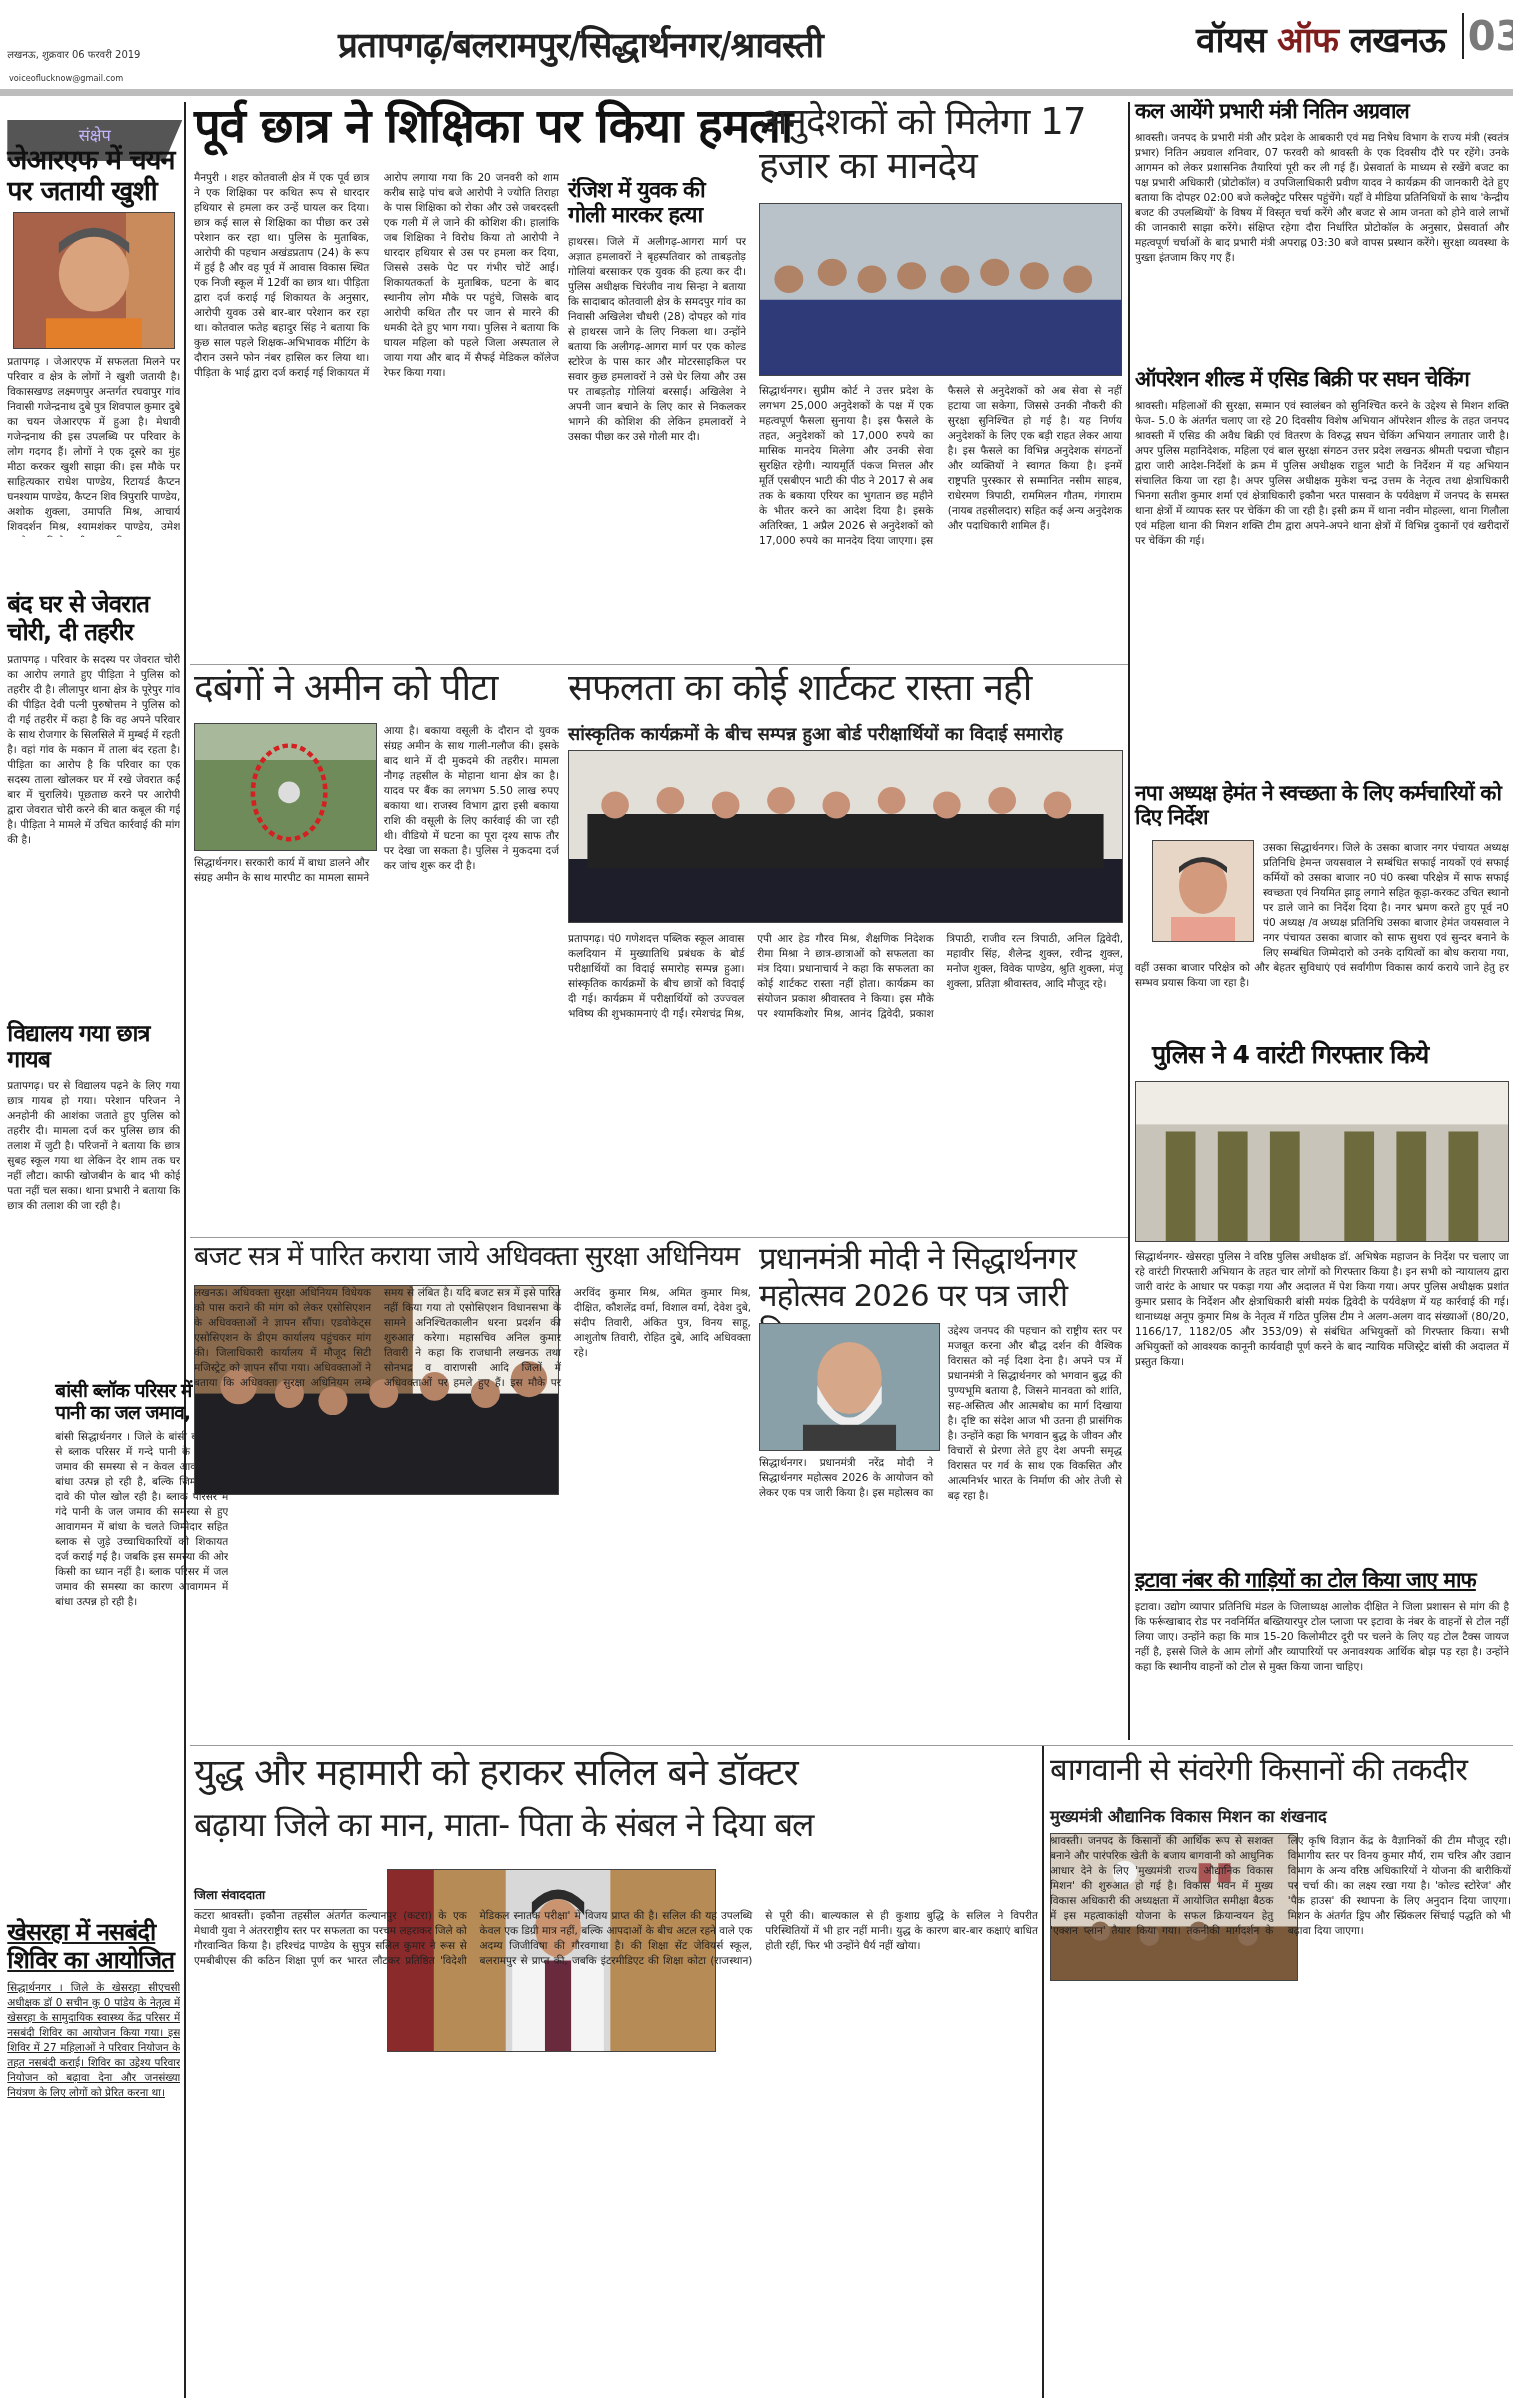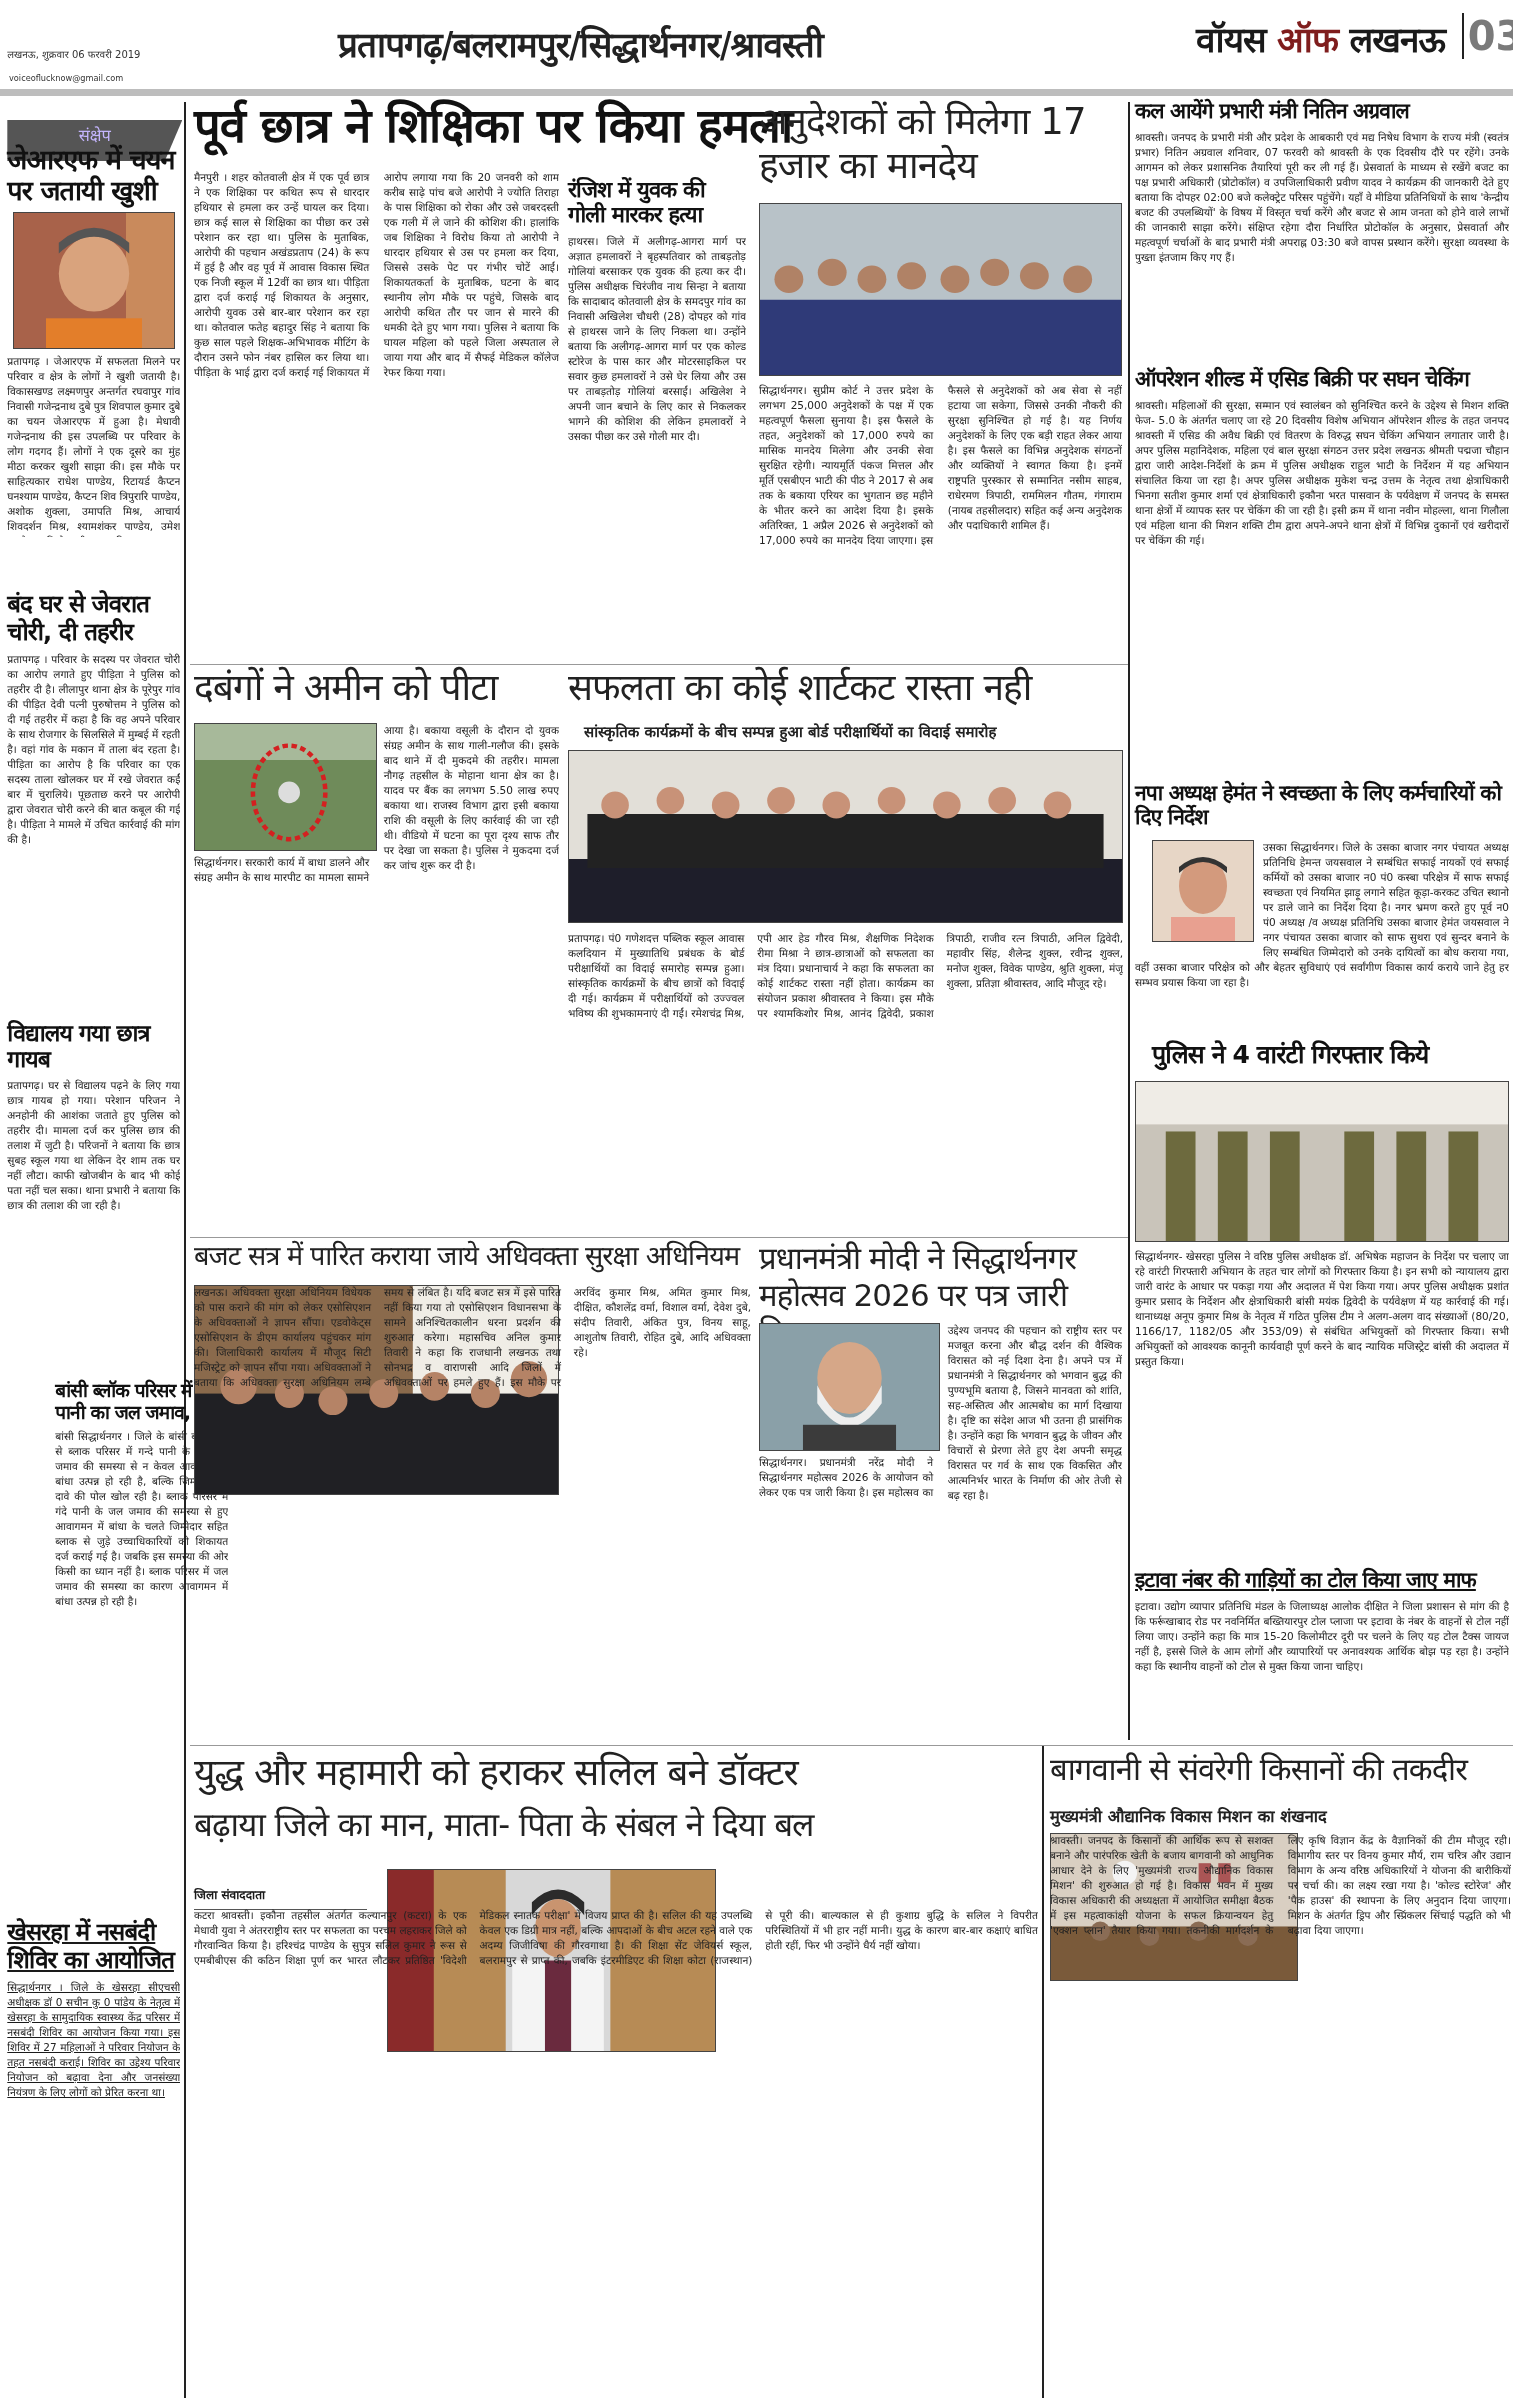--- a/index.html
+++ b/index.html
@@ -152,21 +152,21 @@
   <svg viewBox="0 0 100 70" preserveAspectRatio="none">
       <rect width="100" height="70" fill="#6f8b5a"></rect>
       <rect width="100" height="20" fill="#a7b99a"></rect>
       <ellipse cx="52" cy="38" rx="20" ry="26" fill="none" stroke="#d42020" stroke-width="2.5" stroke-dasharray="3 2"></ellipse>
       <circle cx="52" cy="38" r="6" fill="#ddd"></circle>
     </svg>
 </div>
 <p class="abs body cols2" style="left:194px;top:723px;width:365px;height:507px;"><span style="display:block;height:132px;break-inside:avoid;"></span><span>सिद्धार्थनगर। सरकारी कार्य में बाधा डालने और संग्रह अमीन के साथ मारपीट का मामला सामने आया है। बकाया वसूली के दौरान दो युवक संग्रह अमीन के साथ गाली-गलौज की। इसके बाद थाने में दी मुकदमे की तहरीर। मामला नौगढ़ तहसील के मोहाना थाना क्षेत्र का है। यादव पर बैंक का लगभग 5.50 लाख रुपए बकाया था। राजस्व विभाग द्वारा इसी बकाया राशि की वसूली के लिए कार्रवाई की जा रही थी। वीडियो में घटना का पूरा दृश्य साफ तौर पर देखा जा सकता है। पुलिस ने मुकदमा दर्ज कर जांच शुरू कर दी है।</span></p>
 
 <h1 class="abs h-light" style="left:568px;top:666px;font-size:37px;width:557px;">सफलता का कोई शार्टकट रास्ता नही</h1>
-<h3 class="abs sub" style="left:568px;top:721px;font-size:15px;width:557px;margin-left:16px;">सांस्कृतिक कार्यक्रमों के बीच सम्पन्न हुआ बोर्ड परीक्षार्थियों का विदाई समारोह</h3>
+<h3 class="abs sub" style="left:568px;top:721px;font-size:18px;width:557px;">सांस्कृतिक कार्यक्रमों के बीच सम्पन्न हुआ बोर्ड परीक्षार्थियों का विदाई समारोह</h3>
 <div class="abs photo" style="left:568px;top:750px;width:555px;height:173px;">
   <svg viewBox="0 0 120 38" preserveAspectRatio="none">
       <rect width="120" height="38" fill="#e2dfd8"></rect>
       <rect y="24" width="120" height="14" fill="#1e1e2a"></rect>
       <g fill="#222">
         <rect x="4" y="14" width="112" height="12"></rect>
       </g>
       <g fill="#c89278">
         <circle cx="10" cy="12" r="3"></circle>
         <circle cx="22" cy="11" r="3"></circle>

